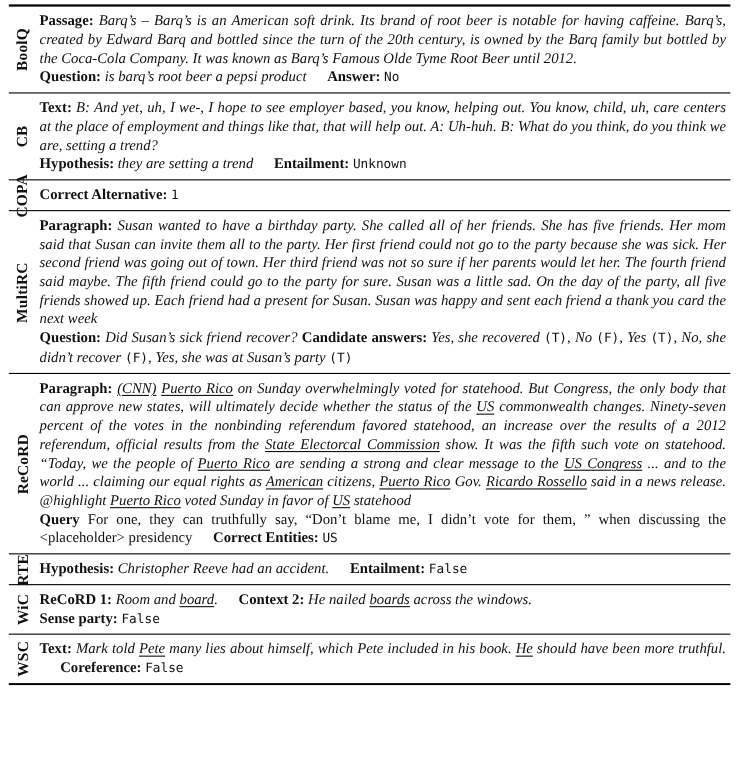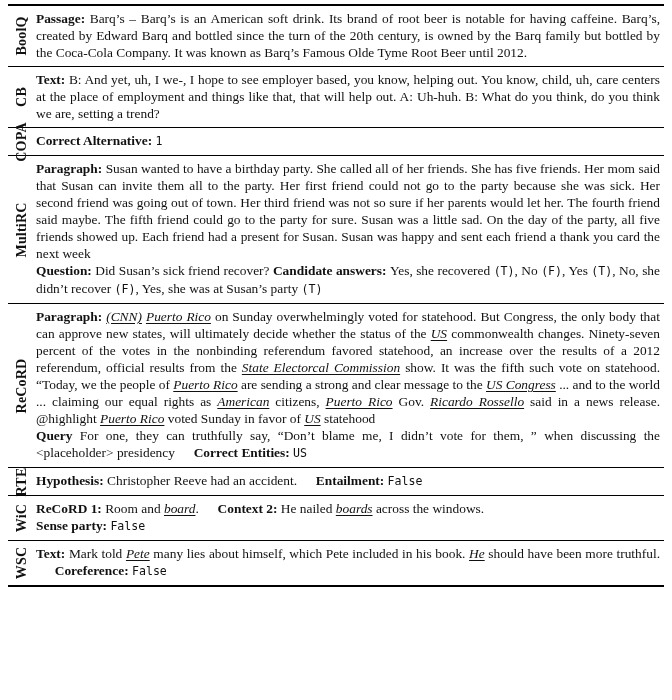--- a/index.html
+++ b/index.html
@@ -31,46 +31,48 @@
   }
   .content-cell {
     flex: 1;
     padding: 4px 4px 5px 0;
     font-size: 13.4px;
     line-height: 17px;
     text-align: justify;
   }
   .block { margin: 0; }
   .seg-b { font-weight: 700; font-style: normal; }
-  .seg-i { }
+  .seg-i { font-style: italic; }
   .seg-iu { font-style: italic; text-decoration: underline; text-underline-offset: 2px; }
   .seg-r { font-style: normal; }
   .seg-m { font-family: "DejaVu Sans Mono", monospace; font-size: 11.6px; }
   .seg-g { display: inline-block; width: 1.4em; }
 </style>
 </head>
 <body>
 
 <div class="table">
 
   <section class="row">
     <div class="label-cell">
       <span class="task-label">BoolQ</span>
     </div>
     <div class="content-cell">
         <div class="block"><span class="seg-b">Passage: </span><span class="seg-i">Barq’s – Barq’s is an American soft drink. Its brand of root beer is notable for having caffeine. Barq’s, created by Edward Barq and bottled since the turn of the 20th century, is owned by the Barq family but bottled by the Coca-Cola Company. It was known as Barq’s Famous Olde Tyme Root Beer until 2012.</span></div>
+        <div class="block"><span class="seg-b">Question: </span><span class="seg-i">is barq’s root beer a pepsi product</span><span class="seg-g"></span><span class="seg-b">Answer: </span><span class="seg-m">No</span></div>
       </div>
   </section>
 
   <section class="row">
     <div class="label-cell">
       <span class="task-label">CB</span>
     </div>
     <div class="content-cell">
         <div class="block"><span class="seg-b">Text: </span><span class="seg-i">B: And yet, uh, I we-, I hope to see employer based, you know, helping out. You know, child, uh, care centers at the place of employment and things like that, that will help out. A: Uh-huh. B: What do you think, do you think we are, setting a trend?</span></div>
+        <div class="block"><span class="seg-b">Hypothesis: </span><span class="seg-i">they are setting a trend</span><span class="seg-g"></span><span class="seg-b">Entailment: </span><span class="seg-m">Unknown</span></div>
       </div>
   </section>
 
   <section class="row">
     <div class="label-cell">
       <span class="task-label">COPA</span>
     </div>
     <div class="content-cell">
         <div class="block"><span class="seg-b">Correct Alternative: </span><span class="seg-m">1</span></div>
       </div>

